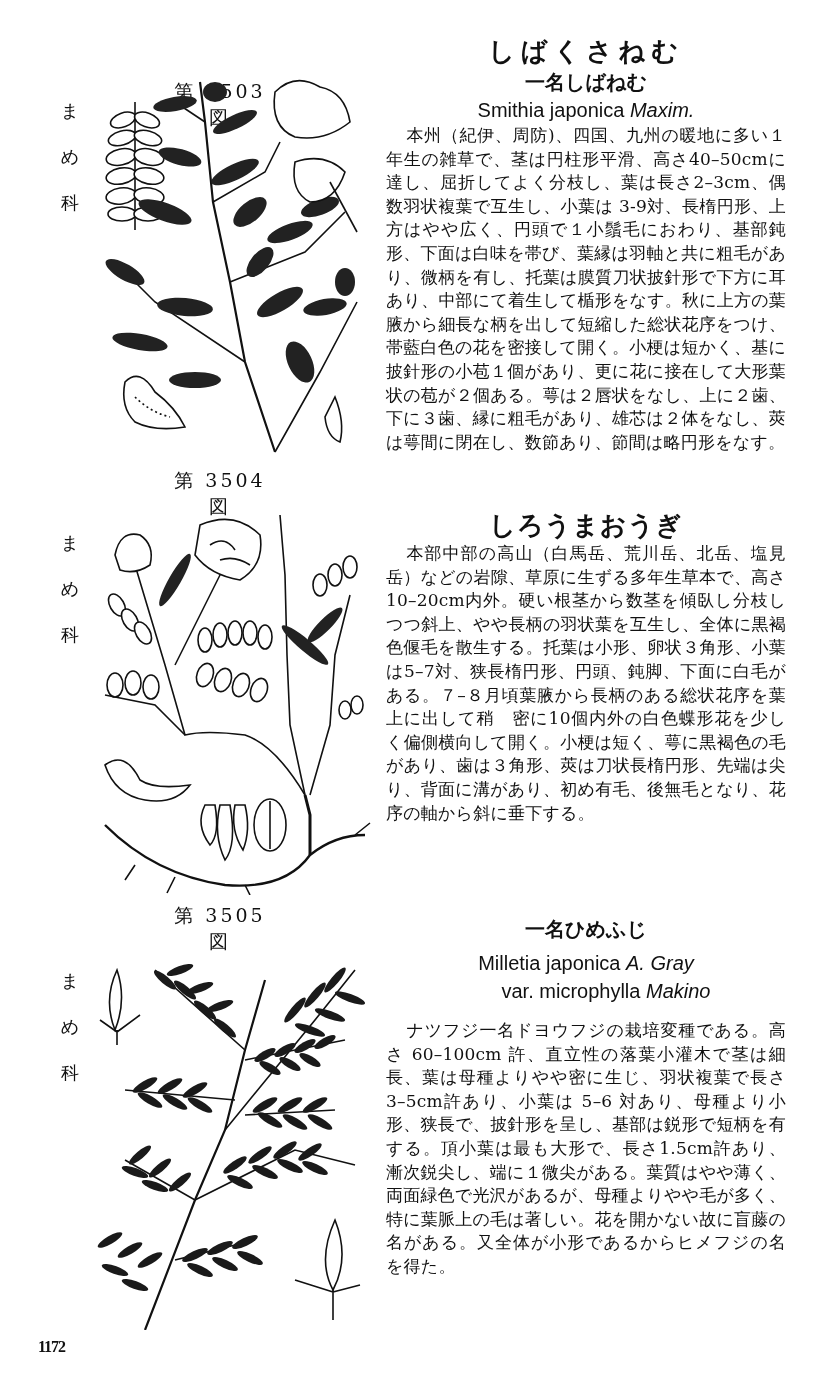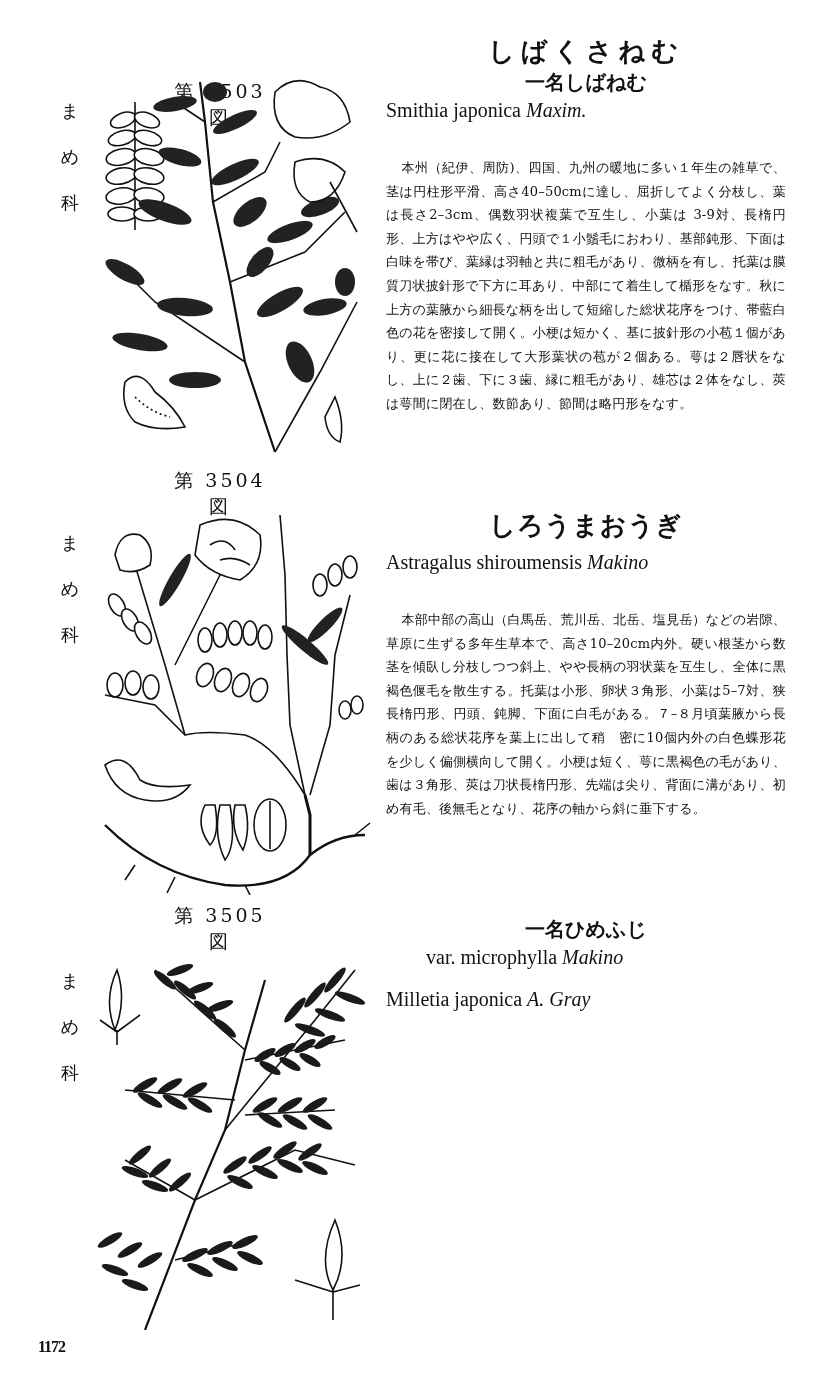--- a/index.html
+++ b/index.html
@@ -15,25 +15,25 @@
     position: absolute; left: 58px; width: 24px; font-size: 18px; line-height: 46px;
     text-align: center; font-family: "DejaVu Serif", serif;
   }
   .illus { position: absolute; }
   .entry { position: absolute; left: 386px; width: 400px; }
   .jname {
     text-align: center; font-size: 26px; font-weight: bold; letter-spacing: 6px;
     font-family: "DejaVu Sans", sans-serif; line-height: 34px;
   }
   .alias { text-align: center; font-size: 20px; line-height: 28px; font-weight: bold; }
-  .sci { text-align: left; font-size: 20px; line-height: 28px; font-family: Liberation Serif, serif; }
+  .sci { text-align: center; font-size: 20px; line-height: 28px; font-family: Liberation Sans, sans-serif; }
   .sci i { font-style: italic; }
   .body-text {
-    font-size: 13px; line-height: 23.6px; text-align: justify; text-indent: 1.2em;
-    letter-spacing: 0.2px; font-family: "DejaVu Serif", serif; margin-top: 32px;
+    font-size: 17px; line-height: 23.6px; text-align: justify; text-indent: 1.2em;
+    letter-spacing: 0.2px; font-family: "DejaVu Serif", serif;
   }
   .page-number {
     position: absolute; left: 38px; top: 1338px; font-size: 16px; font-weight: bold;
     font-family: "Liberation Serif", serif; letter-spacing: -1px;
   }
 </style>
 </head>
 <body>
 
 <div class="fig-caption" style="top:34px;margin-top:45px;">第 3503 図</div>
@@ -176,24 +176,20 @@
     <path d="M125 300 Q118 330 130 355 Q142 340 135 300 Z"></path>
     <path d="M140 300 Q135 325 148 345 Q156 325 150 300 Z"></path>
   </g>
 
   <ellipse cx="175" cy="320" rx="16" ry="26" fill="#fff"></ellipse>
   <line x1="175" y1="296" x2="175" y2="344"></line>
 </svg>
 
 <div class="entry" style="top:508px;">
   <div class="jname" style="letter-spacing:1px;">しろうまおうぎ</div>
-  <div class="sci" style="margin-top:6px; margin-bottom:4px;">
-    <span>Astragalus shiroumensis</span>
-    <i>Makino</i>
-  </div>
   <div class="body-text">本部中部の高山（白馬岳、荒川岳、北岳、塩見岳）などの岩隙、草原に生ずる多年生草本で、高さ10–20cm内外。硬い根茎から数茎を傾臥し分枝しつつ斜上、やや長柄の羽状葉を互生し、全体に黒褐色偃毛を散生する。托葉は小形、卵状３角形、小葉は5–7対、狭長楕円形、円頭、鈍脚、下面に白毛がある。７–８月頃葉腋から長柄のある総状花序を葉上に出して稍ゝ密に10個内外の白色蝶形花を少しく偏側横向して開く。小梗は短く、萼に黒褐色の毛があり、歯は３角形、莢は刀状長楕円形、先端は尖り、背面に溝があり、初め有毛、後無毛となり、花序の軸から斜に垂下する。</div>
 </div>
 
 <div class="fig-caption" style="top:903px;">第 3505 図</div>
 
 <div class="family" style="top:958px;">
   <div>ま</div>
   <div>め</div>
   <div>科</div>
 </div>
@@ -293,23 +289,24 @@
         <ellipse cx="150" cy="302" rx="14" ry="4" transform="rotate(-25 150 302)"></ellipse>
       <ellipse cx="105" cy="330" rx="14" ry="4" transform="rotate(25 105 330)"></ellipse>
         <ellipse cx="130" cy="324" rx="14" ry="4" transform="rotate(25 130 324)"></ellipse>
         <ellipse cx="155" cy="318" rx="14" ry="4" transform="rotate(25 155 318)"></ellipse>
     </g>
   </g>
 </svg>
 
 <div class="entry" style="top:905px;">
   <div class="alias" style="margin-top:10px;">一名ひめふじ</div>
+  <div class="sci" style="margin-top:6px;">
+    <span>Milletia japonica</span>
+    <i>A. Gray</i>
+  </div>
   <div class="sci" style="padding-left:40px; margin-bottom:14px;">
     <span>var. microphylla</span>
     <i>Makino</i>
   </div>
-  <div class="sci" style="margin-top:6px;">
-    <span>Milletia japonica</span>
-    <i>A. Gray</i>
-  </div>
+  <div class="body-text">ナツフジ一名ドヨウフジの栽培変種である。高さ 60–100cm 許、直立性の落葉小灌木で茎は細長、葉は母種よりやや密に生じ、羽状複葉で長さ3–5cm許あり、小葉は 5–6 対あり、母種より小形、狭長で、披針形を呈し、基部は鋭形で短柄を有する。頂小葉は最も大形で、長さ1.5cm許あり、漸次鋭尖し、端に１微尖がある。葉質はやや薄く、両面緑色で光沢があるが、母種よりやや毛が多く、特に葉脈上の毛は著しい。花を開かない故に盲藤の名がある。又全体が小形であるからヒメフジの名を得た。</div>
 </div>
 
 <div class="page-number">1172</div>
 
 </body></html>

